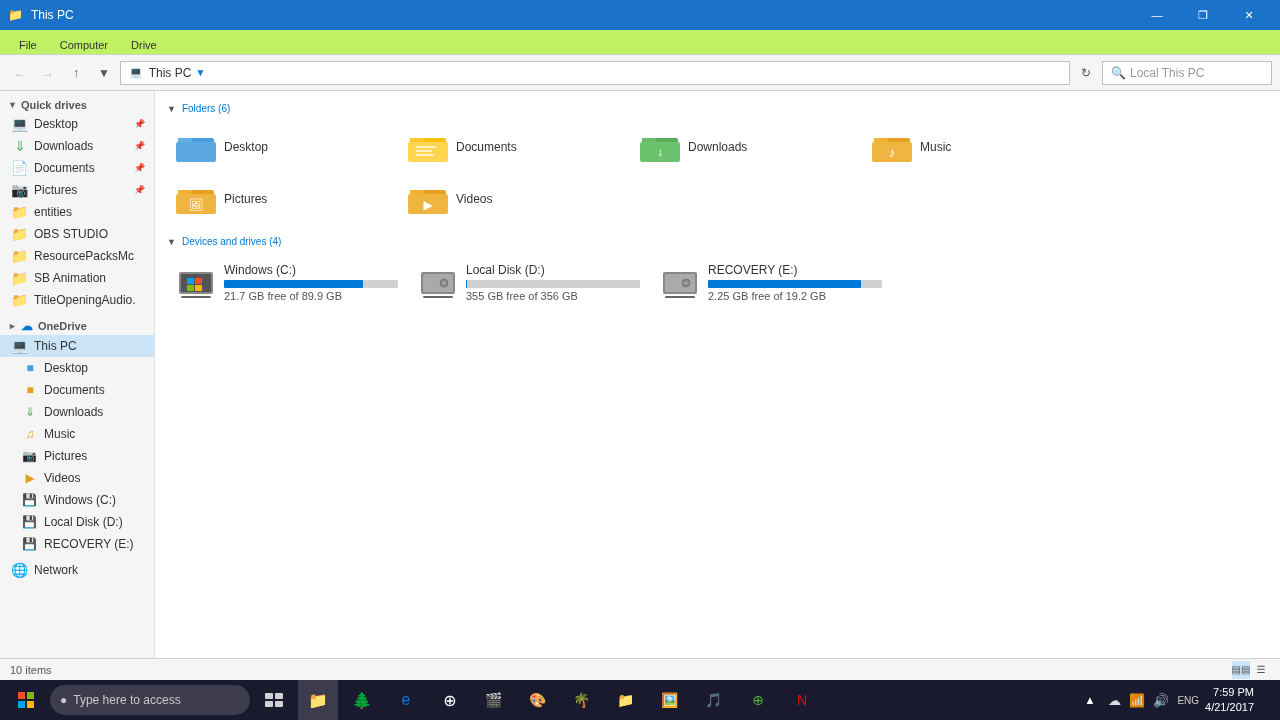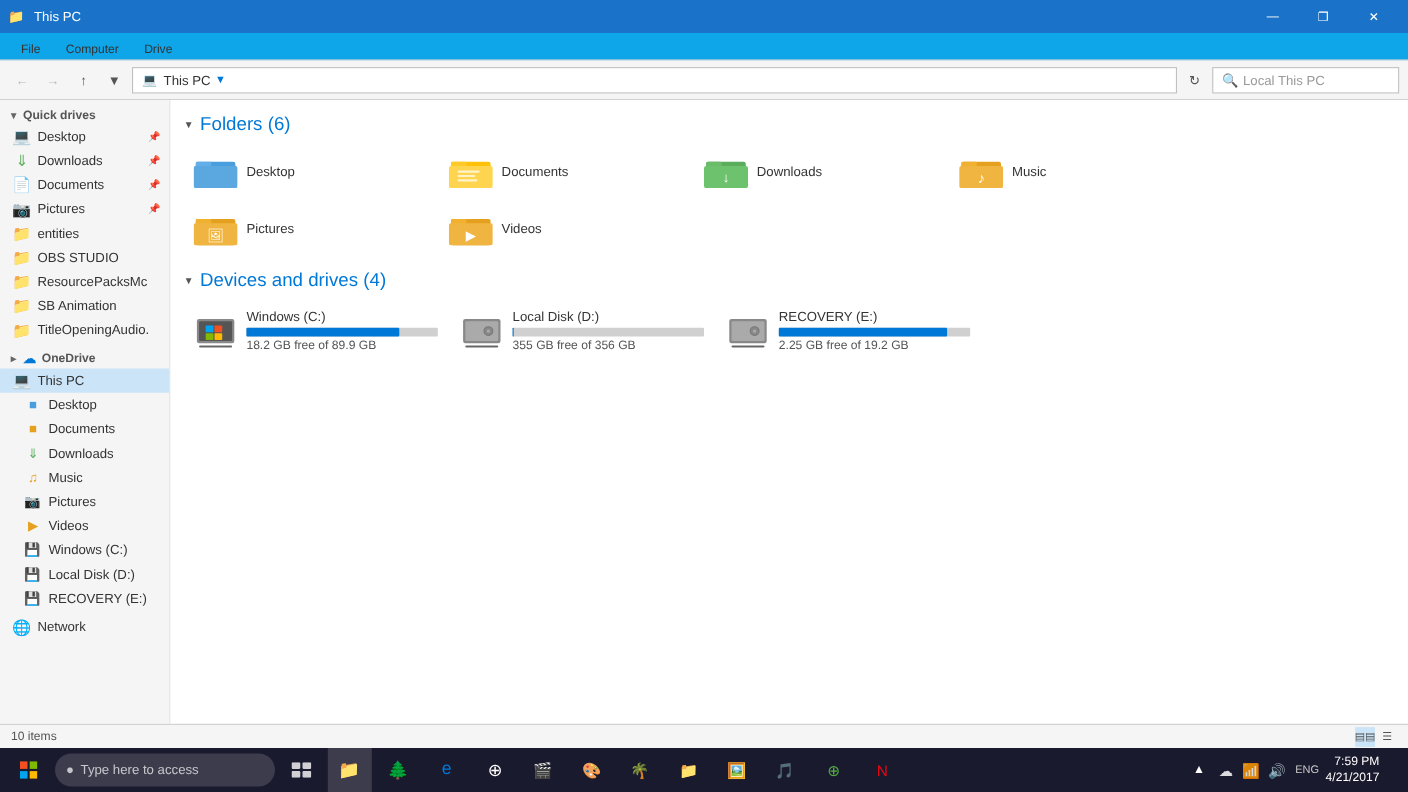--- a/index.html
+++ b/index.html
@@ -18,21 +18,21 @@
     .title-bar-icons { display: flex; gap: 4px; margin-right: 8px; }
     .title-bar-title { flex: 1; display: flex; align-items: center; gap: 6px; }
     .window-controls { display: flex; margin-left: auto; }
     .window-btn {
       width: 46px; height: 30px; display: flex; align-items: center; justify-content: center;
       cursor: pointer; font-size: 11px; color: white;
     }
 
     
     .ribbon {
-      background: #0ea5e9;
+      background: #bef264;
       border-bottom: 1px solid #d0d0d0;
     }
     .ribbon-tabs {
       display: flex;
       padding: 0 8px;
       height: 24px;
       align-items: flex-end;
     }
     .ribbon-tab {
       padding: 3px 10px;
@@ -132,21 +132,21 @@
 
     
     .section-header {
       display: flex;
       align-items: center;
       margin-bottom: 8px;
       margin-top: 4px;
       cursor: pointer;
     }
     .section-header-text {
-      font-size: 17px;
+      font-size: 10px;
       color: #0078d7;
       font-weight: 400;
       text-align: right;
     }
     .chevron-icon { font-size: 9px; color: #555; margin-right: 6px; }
 
     
     .folder-grid {
       display: flex;
       flex-wrap: wrap;
@@ -496,21 +496,21 @@
             <rect x="10" y="21" width="7" height="6" fill="#7fba00" rx="0.5"></rect>
             <rect x="18" y="21" width="7" height="6" fill="#ffb900" rx="0.5"></rect>
             <rect x="4" y="32" width="30" height="2" rx="1" fill="#666"></rect>
           </svg>
         </div>
         <div class="drive-info">
           <div class="drive-name">Windows (C:)</div>
           <div class="drive-bar-container">
             <div class="drive-bar" style="width:80%; background:#0078d7;"></div>
           </div>
-          <div class="drive-space">18.2 GB free of 89.9 GB</div>
+          <div class="drive-space">21.7 GB free of 89.9 GB</div>
         </div>
       </div>
 
       <div class="drive-item">
         <div class="drive-icon">
           <svg width="38" height="36" viewBox="0 0 38 36">
             <rect x="2" y="8" width="34" height="22" rx="2" fill="#888"></rect>
             <rect x="4" y="10" width="30" height="18" rx="1" fill="#aaa"></rect>
             <circle cx="25" cy="19" r="4" fill="#888" stroke="#777" stroke-width="1"></circle>
             <circle cx="25" cy="19" r="1.5" fill="#aaa"></circle>

